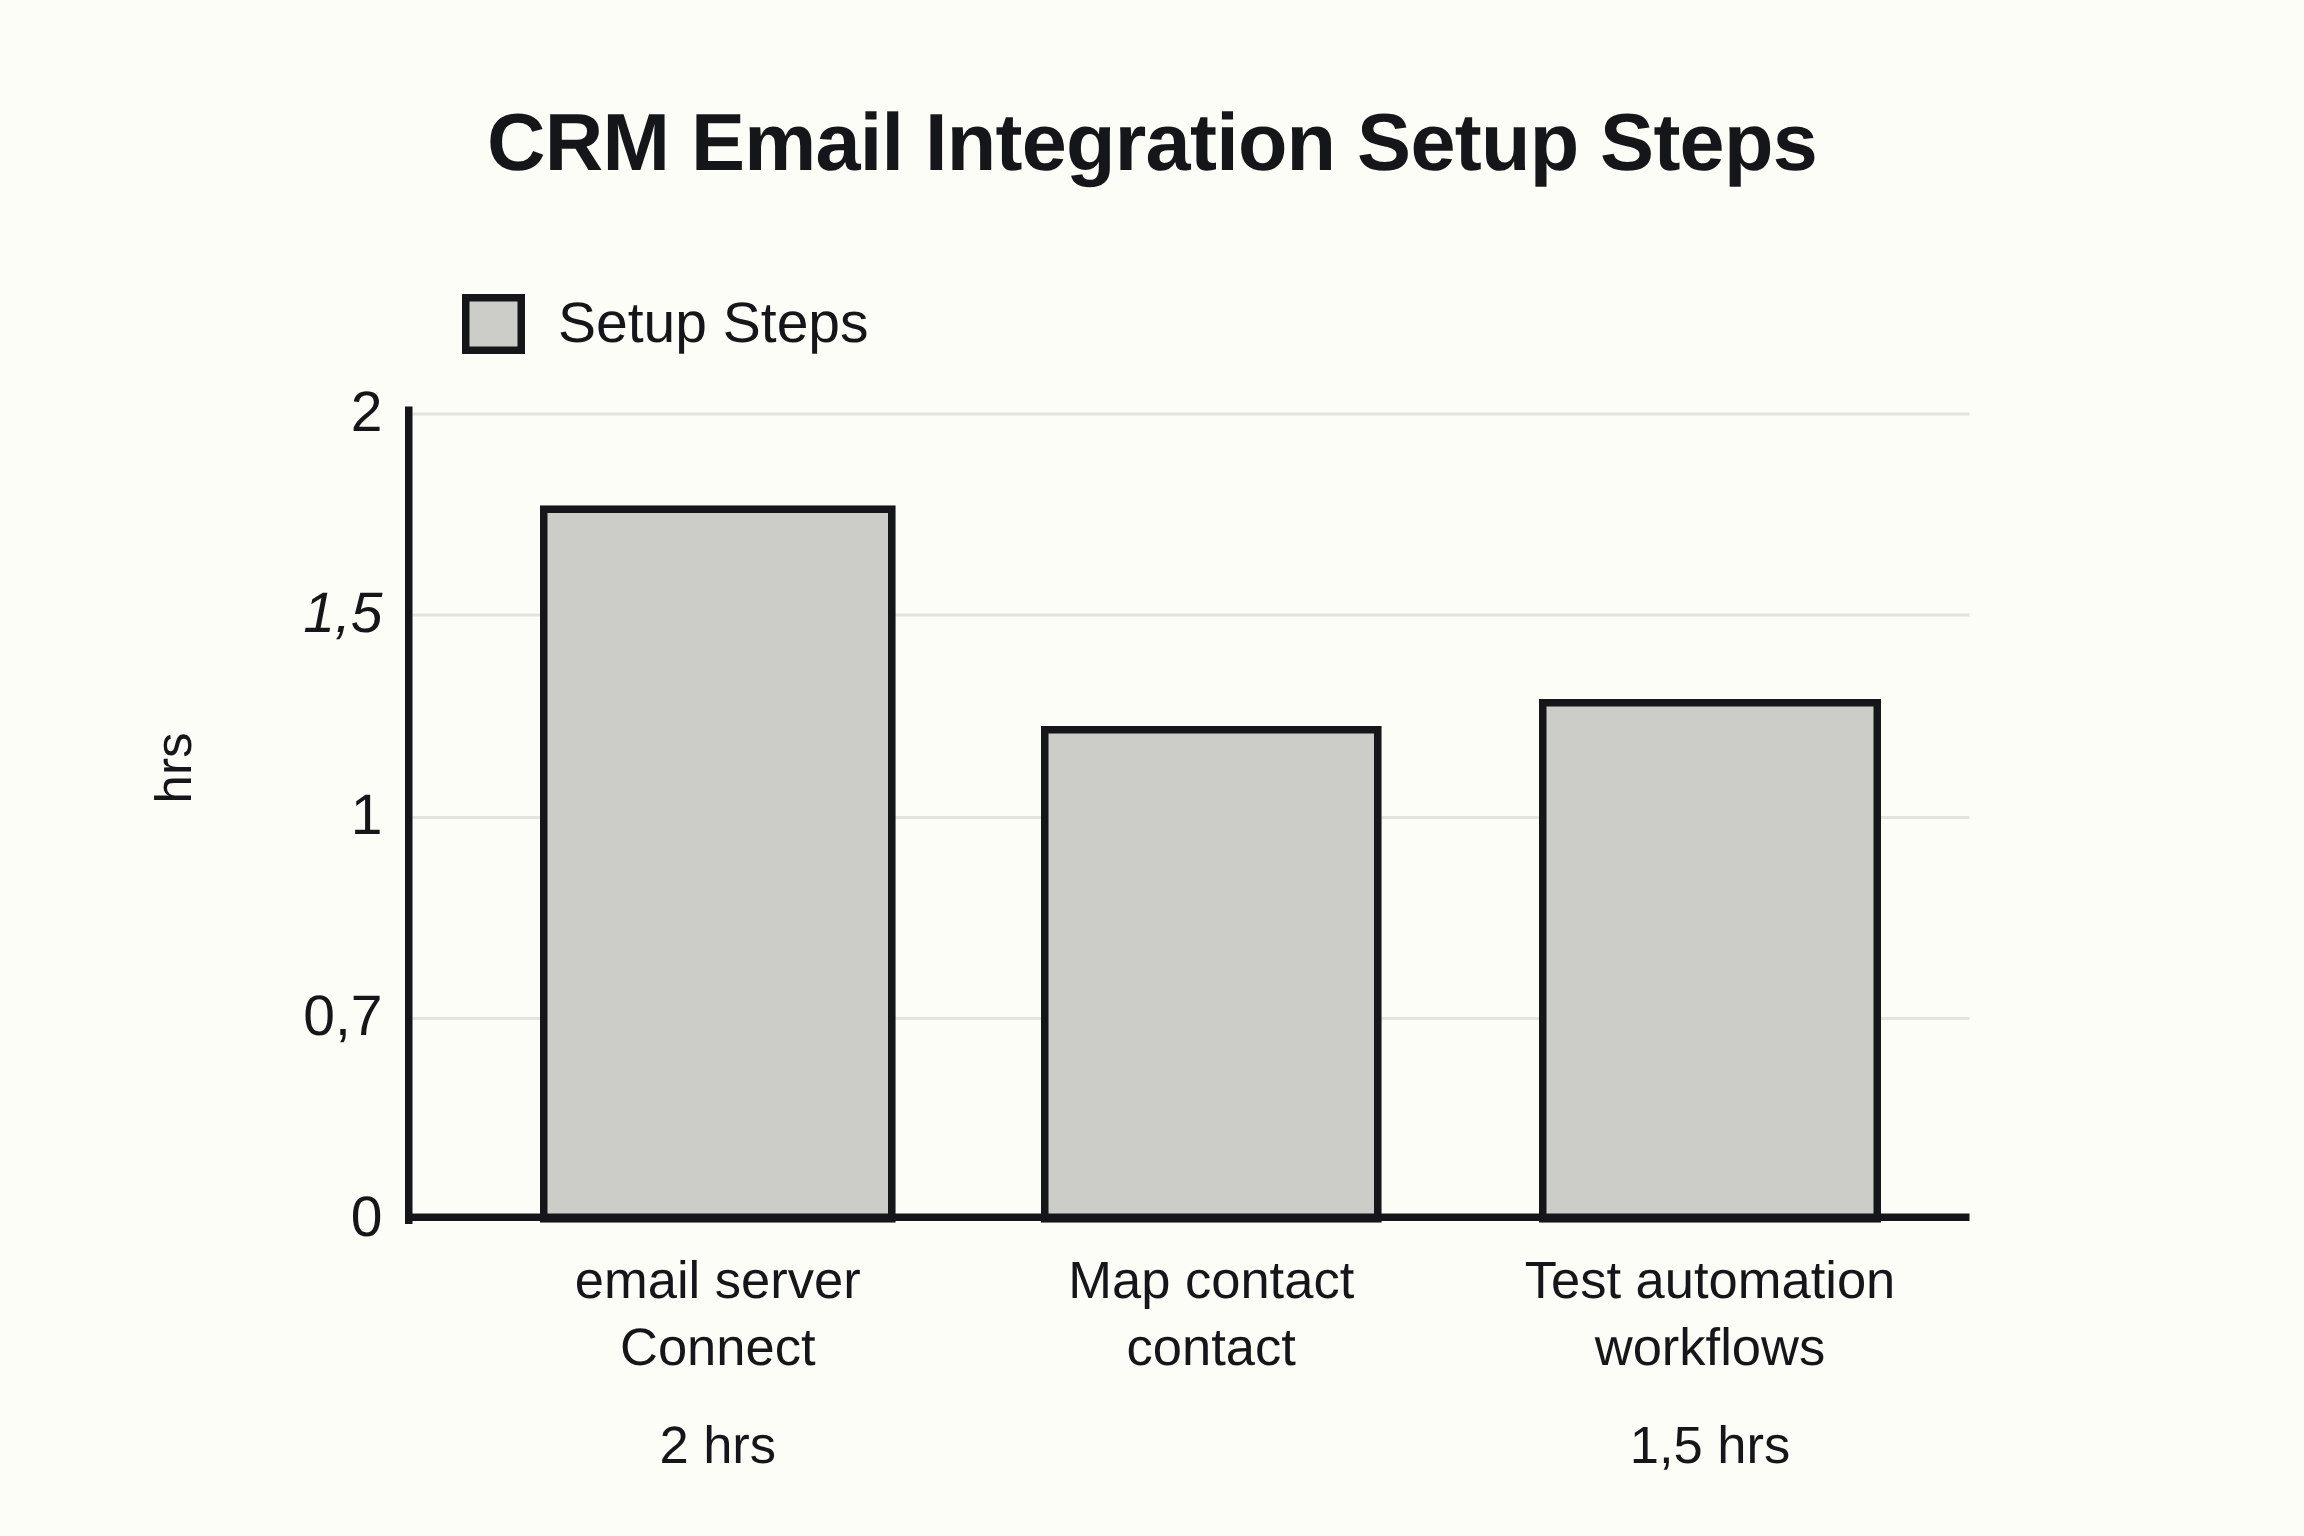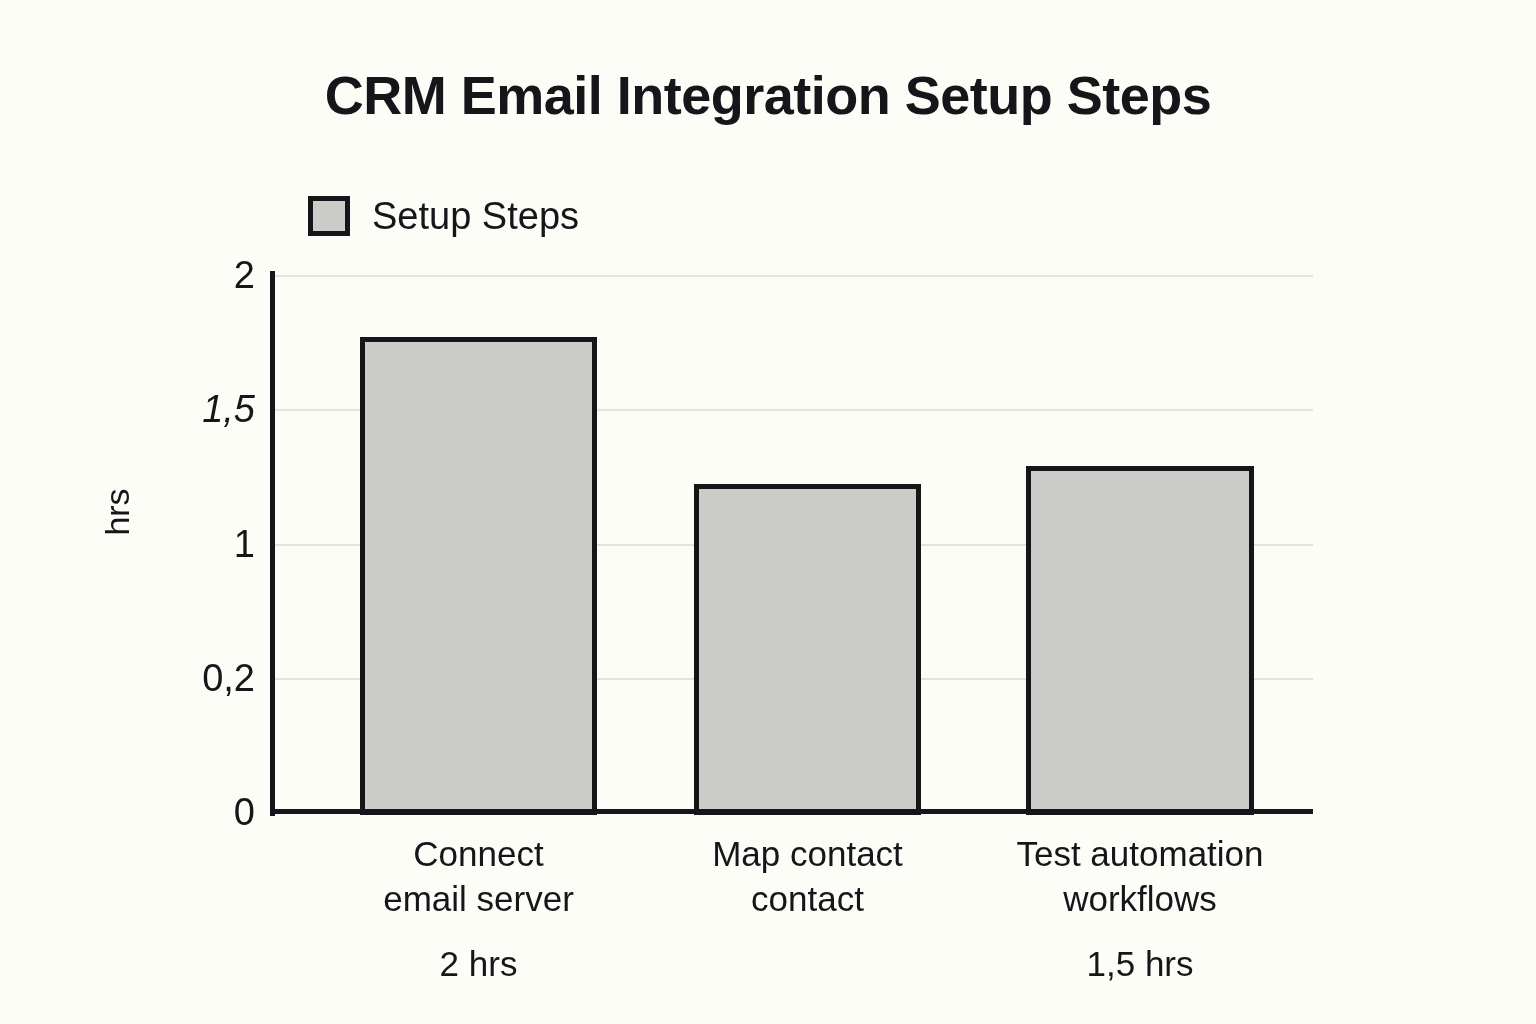--- a/index.html
+++ b/index.html
@@ -141,21 +141,21 @@
 
   <div class="legend">
     <span class="legend-swatch"></span>
     <span class="legend-label">Setup Steps</span>
   </div>
 
   <div class="y-axis-title">hrs</div>
 
   <div id="yticks">
       <div class="ytick" style="top: 812px;">0</div>
-      <div class="ytick" style="top: 677.75px;">0,2</div>
+      <div class="ytick" style="top: 677.75px;">0,7</div>
       <div class="ytick" style="top: 543.5px;">1</div>
       <div class="ytick" style="top: 409.25px; font-style: italic;">1,5</div>
       <div class="ytick" style="top: 275px;">2</div>
     </div>
 
   <div class="plot" id="plot">
     <div id="gridlines">
         <div class="gridline" style="top: 402.75px;"></div>
         <div class="gridline" style="top: 268.5px;"></div>
         <div class="gridline" style="top: 134.25px;"></div>
@@ -166,22 +166,22 @@
         <div class="bar" style="left: 424px; width: 227px; top: 209.43px; height: 330.57px;"></div>
         <div class="bar" style="left: 756px; width: 228px; top: 190.635px; height: 349.365px;"></div>
       </div>
   </div>
 
   <div class="y-axis-spine"></div>
   <div class="x-axis-spine"></div>
 
   <div id="xlabels">
       <div class="xlabel" style="left: 278.5px; width: 400px;">
+        <div>email server</div>
         <div>Connect</div>
-        <div>email server</div>
         <span class="sub">2 hrs</span>
       </div>
       <div class="xlabel" style="left: 607.5px; width: 400px;">
         <div>Map contact</div>
         <div>contact</div>
       </div>
       <div class="xlabel" style="left: 940px; width: 400px;">
         <div>Test automation</div>
         <div>workflows</div>
         <span class="sub">1,5 hrs</span>

